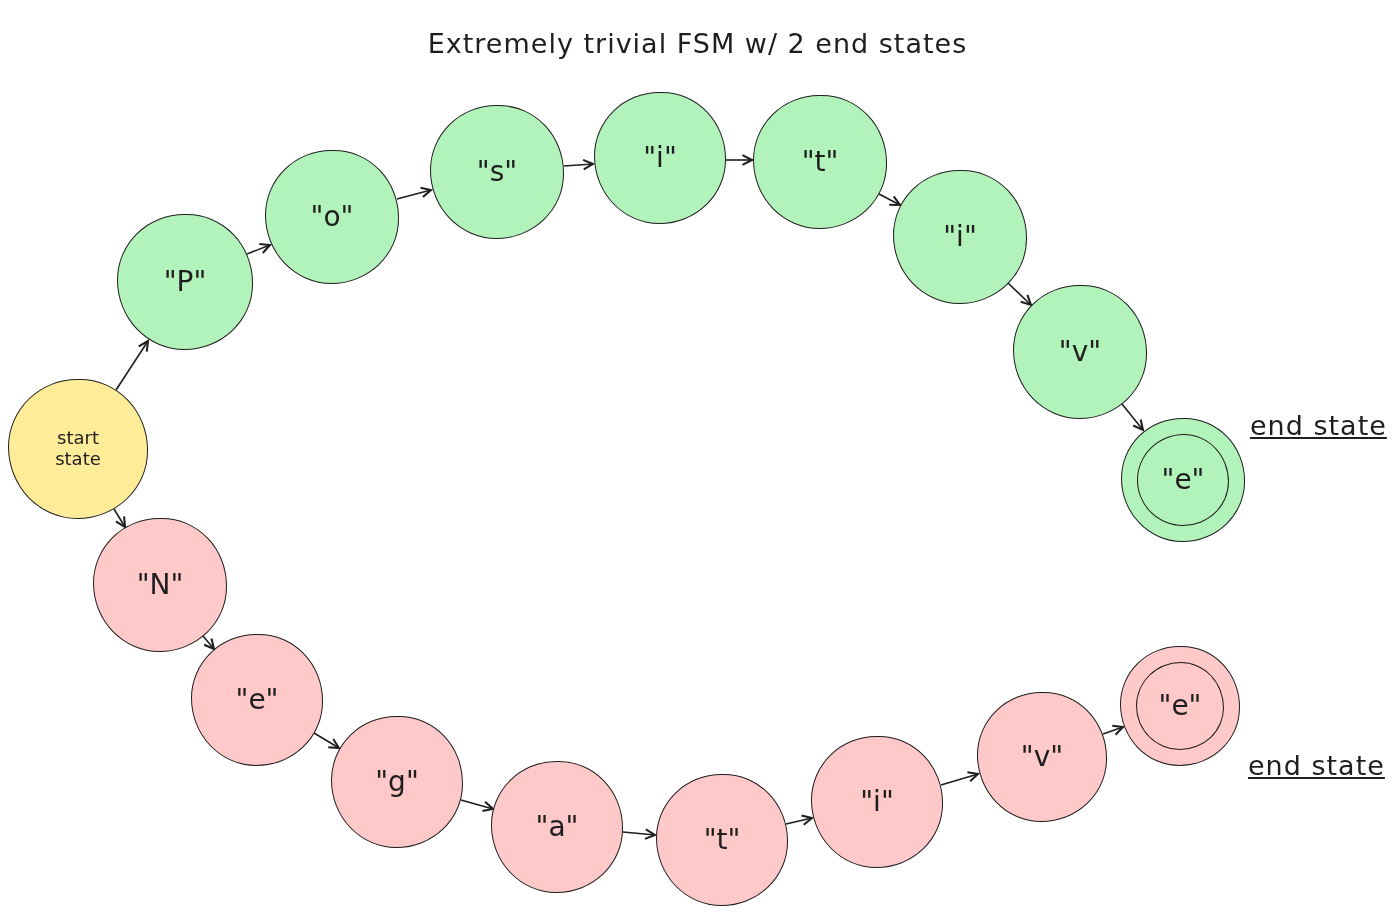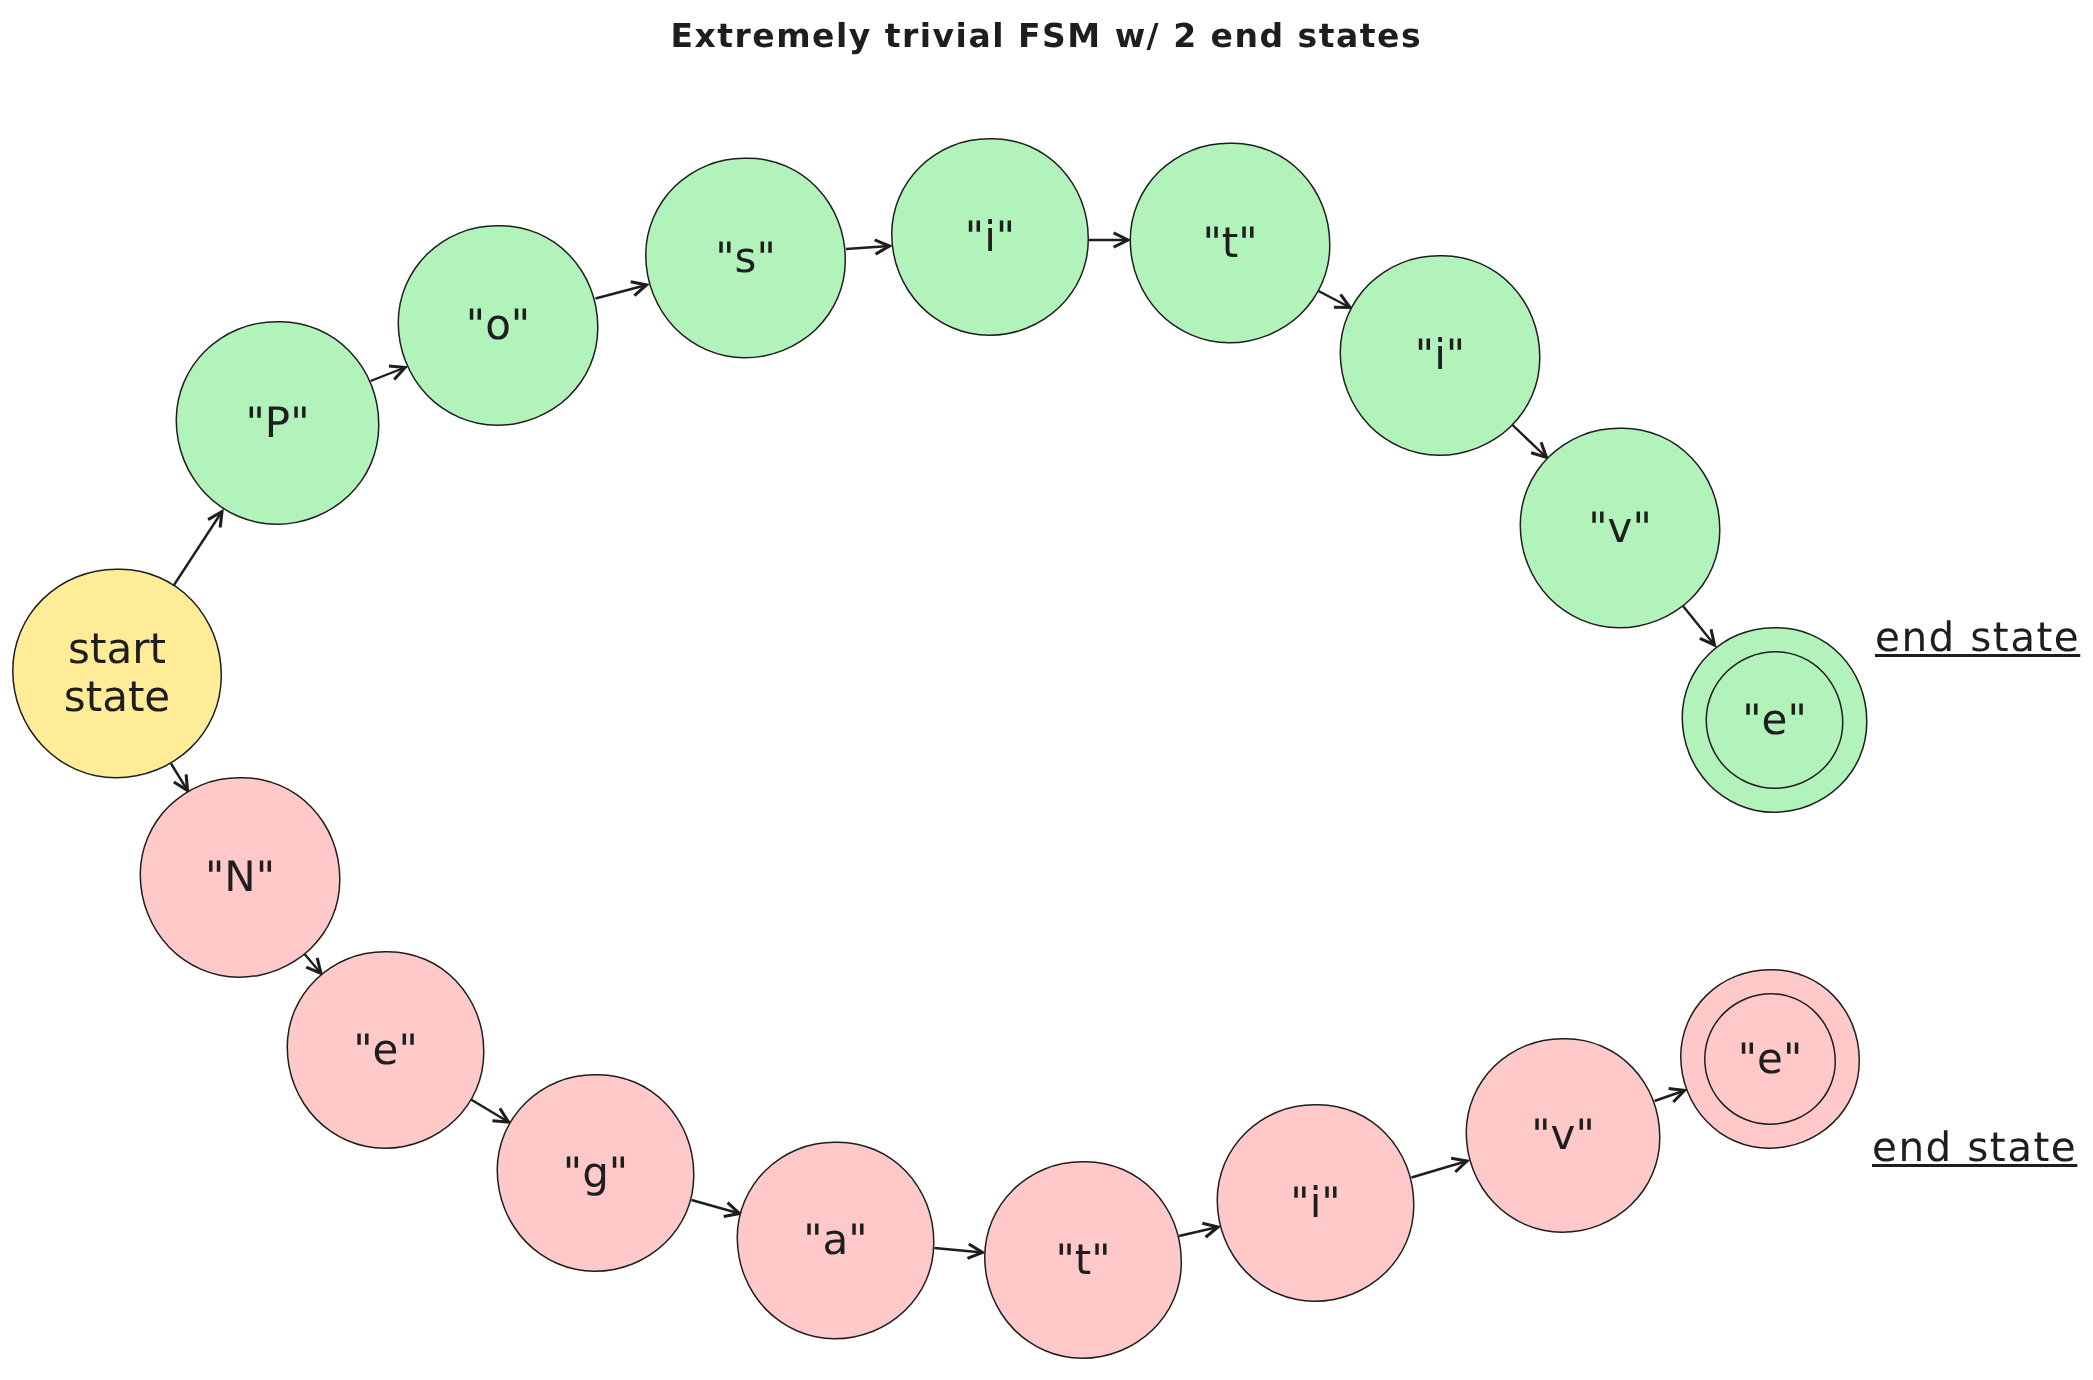--- a/index.html
+++ b/index.html
@@ -18,45 +18,45 @@
   }
   .canvas{
     position:relative;
     width:1395px;
     height:920px;
     overflow:hidden;
     background:var(--background);
   }
   .title{
     position:absolute;
-    top:12px;
+    top:28px;
     left:0;
     width:100%;
     text-align:center;
-    font-size:22px;
-    font-weight:700;
+    font-size:27px;
+    font-weight:400;
     letter-spacing:1px;
   }
   .arrows{
     position:absolute;
     top:0;left:0;
     pointer-events:none;
   }
   .node{
     position:absolute;
     border:1.7px solid var(--stroke);
     border-radius:50% 49% 51% 50% / 49% 51% 49% 52%;
     display:flex;
     align-items:center;
     justify-content:center;
     text-align:center;
     font-size:28px;
     line-height:1.15;
   }
-  .node.start{background:var(--start-fill);font-size:28px;}
+  .node.start{background:var(--start-fill);font-size:18px;}
   .node.green{background:var(--positive-fill);}
   .node.pink{background:var(--negative-fill);}
   .node.end::before{
     content:"";
     position:absolute;
     inset:15px;
     border:1.6px solid var(--stroke);
     border-radius:51% 49% 50% 50% / 50% 52% 48% 50%;
   }
   .node .label{

